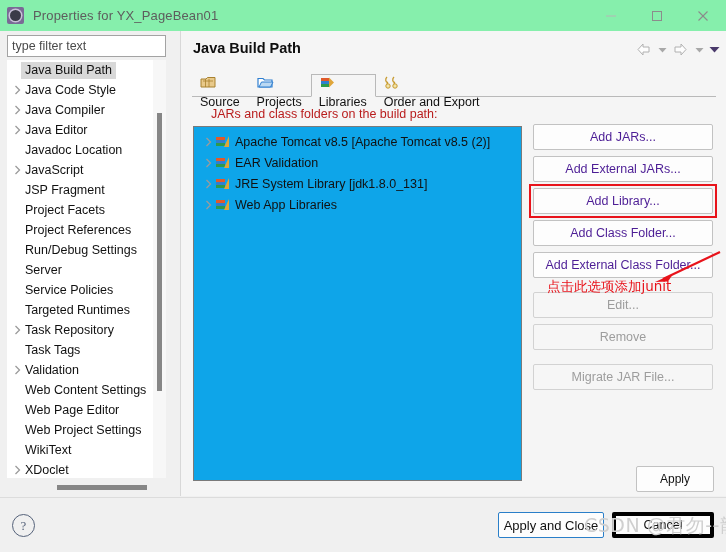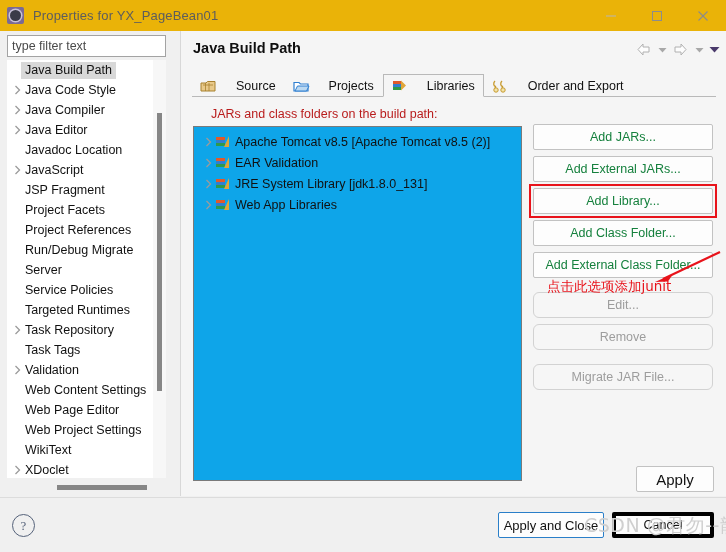--- a/index.html
+++ b/index.html
@@ -8,21 +8,21 @@
     font-family:"Liberation Sans", sans-serif;
     font-size:12.5px; color:#1a1a1a;
     background:#f0f0f0;
     -webkit-font-smoothing:antialiased;
   }
   #app { position:relative; width:726px; height:552px; background:#f0f0f0; }
 
   
   .titlebar {
     position:absolute; left:0; top:0; width:726px; height:31px;
-    background:#eab308; display:flex; align-items:center;
+    background:#86efac; display:flex; align-items:center;
   }
   .title-icon {
     width:17px; height:17px; margin-left:7px; border-radius:2px;
     background:#7a6a96; position:relative; flex:none;
   }
   .title-icon::before {
     content:""; position:absolute; left:3px; top:3px; width:11px; height:11px;
     border-radius:50%; background:#3b3b48; box-shadow:0 0 0 1.5px #c9c2d8;
   }
   .title-text {
@@ -92,23 +92,23 @@
   }
   .caret-btn { width:14px; height:21px; display:flex; align-items:center; justify-content:center; }
 
   
   .tabs {
     position:absolute; left:11px; top:41px; width:524px; height:24px;
     display:flex; align-items:flex-end;
     border-bottom:1px solid #b9b9b9;
   }
   .tab {
-    height:23px; box-sizing:border-box; display:flex; align-items:center;
-    padding:0 8px 0 7px; gap:19px; font-size:12.5px; color:#111;
-    border:1px solid transparent; border-bottom:none; position:relative; top:1px;
+    height:23px; box-sizing:border-box; display:flex; align-items:flex-start;
+    padding:0 8px 0 7px; gap:5px; font-size:12.5px; color:#111;
+    border:1px solid transparent; border-bottom:none; position:relative; top:1px;flex-direction:column;
   }
   .tab.active {
     background:#f5f5f5; border-color:#b9b9b9; border-bottom:1px solid #f5f5f5;
   }
   .tab-ico { width:17px; height:15px; flex:none; position:relative; }
 
   .section-label { position:absolute; left:12px; top:76px; font-size:12.5px; color:#b91c1c;margin-left:18px; }
 
   .list-box {
     position:absolute; left:12px; top:95px; width:329px; height:355px;
@@ -133,42 +133,42 @@
   .bslash {
     left:9px; top:1px; width:0; height:0;
     border-left:5px solid transparent; border-bottom:11px solid #e0a63a;
   }
 
   
   .side-btns { position:absolute; left:352px; top:93px; width:180px; }
   .sbtn {
     width:180px; height:26px; box-sizing:border-box; margin-bottom:6px;
     background:#fdfdfd; border:1px solid #c2c2c2; border-radius:2px;
-    font-family:"Liberation Sans", sans-serif; font-size:12.5px; color:#15803d;
+    font-family:"Liberation Sans", sans-serif; font-size:12.5px; color:#4c1d95;
     display:flex; align-items:center; justify-content:center;
   }
-  .sbtn.disabled { color:#9d9d9d; background:#f6f6f6; border-color:#d2d2d2;border-radius:6px; }
+  .sbtn.disabled { color:#9d9d9d; background:#f6f6f6; border-color:#d2d2d2; }
   .sbtn.spacer-top { margin-top:14px; }
   .sbtn-highlight-wrap { position:relative; }
   .red-box {
     position:absolute; left:-4px; top:-4px; width:188px; height:34px;
     border:2px solid #e8131b; box-sizing:border-box; pointer-events:none;
   }
 
   
   .anno-text {
     position:absolute; left:366px; top:247px; color:#e8131b; font-size:13.5px;
     white-space:nowrap; font-family:"DejaVu Sans", sans-serif;
   }
   .anno-arrow { position:absolute; left:470px; top:218px; }
 
   .apply-btn {
     position:absolute; left:636px; top:466px; width:78px; height:26px; box-sizing:border-box;
     background:#fdfdfd; border:1px solid #c2c2c2; border-radius:2px;
-    font-family:"Liberation Sans", sans-serif; font-size:15px; color:#111;
+    font-family:"Liberation Sans", sans-serif; font-size:12px; color:#111;
     display:flex; align-items:center; justify-content:center;
   }
 
   
   .footer {
     position:absolute; left:0; top:497px; width:726px; height:55px;
     background:#f0f0f0; border-top:1px solid #dcdcdc;
   }
   .help-icon {
     position:absolute; left:12px; top:16px; width:21px; height:21px;
@@ -273,21 +273,21 @@
         <div class="tree-item">
           <span class="arrow"></span>
           <span class="lbl">Project Facets</span>
         </div>
         <div class="tree-item">
           <span class="arrow"></span>
           <span class="lbl">Project References</span>
         </div>
         <div class="tree-item">
           <span class="arrow"></span>
-          <span class="lbl">Run/Debug Migrate</span>
+          <span class="lbl">Run/Debug Settings</span>
         </div>
         <div class="tree-item">
           <span class="arrow"></span>
           <span class="lbl">Server</span>
         </div>
         <div class="tree-item">
           <span class="arrow"></span>
           <span class="lbl">Service Policies</span>
         </div>
         <div class="tree-item">

